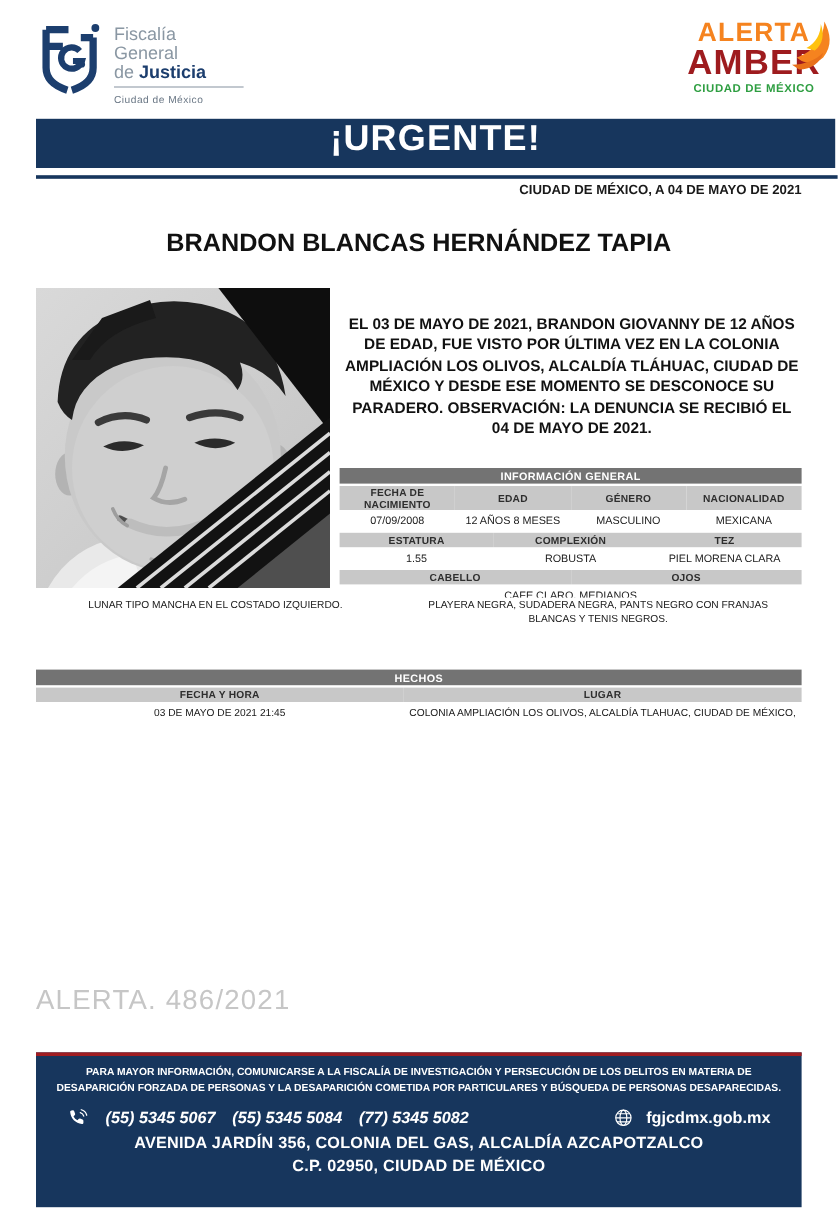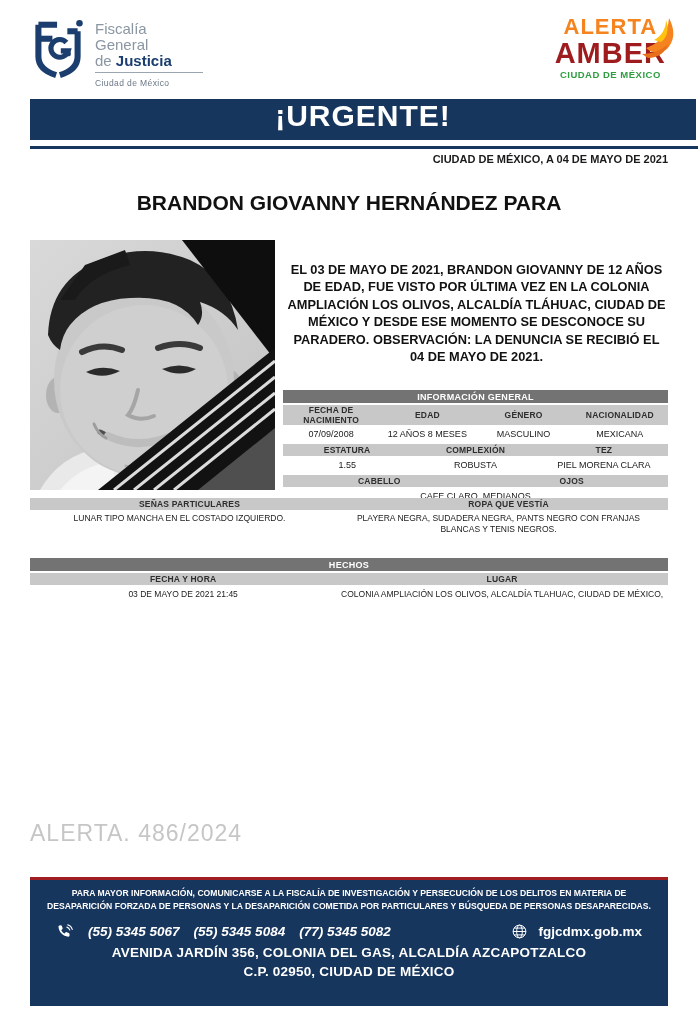--- a/index.html
+++ b/index.html
@@ -7,21 +7,21 @@
     position:relative;width:700px;height:1023px;background:#ffffff;overflow:hidden;
     font-family:"Liberation Sans", sans-serif;color:#1a1a1a;
   }
   
   .fgj-logo{position:absolute;left:30px;top:18px;display:flex;align-items:flex-start;}
   .fgj-emblem{width:56px;height:62px;margin-right:9px;}
   .fgj-text{padding-top:3px;line-height:16px;font-size:15px;color:#8a97a3;}
   .fgj-text .justicia{font-weight:bold;color:#1c3e6e;}
   .fgj-divider{width:108px;height:1px;background:#9aa5b0;margin:3px 0 2px 0;}
   .fgj-city{font-size:8.5px;color:#6b7886;letter-spacing:.4px;}
-  .amber-logo{position:absolute;right:34px;top:16px;text-align:center;line-height:1;}
+  .amber-logo{position:absolute;right:16px;top:16px;text-align:center;line-height:1;}
   .amber-l1{font-size:22px;font-weight:bold;color:#f5831f;letter-spacing:1px;}
   .amber-l2{font-size:29px;font-weight:bold;color:#9e1b1e;letter-spacing:1px;margin-top:1px;}
   .amber-l3{font-size:9.5px;font-weight:bold;color:#2e9e41;letter-spacing:.5px;margin-top:2px;}
   .amber-flame{position:absolute;right:-14px;top:-6px;}
   
   .banner{position:absolute;left:30px;top:99px;width:666px;height:41px;background:#17365d;
     display:flex;align-items:flex-start;justify-content:center;}
   .banner-title{color:#ffffff;font-size:30px;font-weight:bold;letter-spacing:1px;}
   .banner-rule{position:absolute;left:30px;top:146px;width:668px;height:3px;background:#17365d;}
   .dateline{position:absolute;right:32px;top:153px;font-size:11px;font-weight:bold;color:#1a1a1a;}
@@ -98,21 +98,21 @@
     <div class="amber-l3">CIUDAD DE MÉXICO</div>
   </div>
 
   <div class="banner">
     <span class="banner-title">¡URGENTE!</span>
   </div>
   <div class="banner-rule"></div>
 
   <div class="dateline">CIUDAD DE MÉXICO, A 04 DE MAYO DE 2021</div>
 
-  <div class="person-name">BRANDON GIOVANNY HERNÁNDEZ PARA</div>
+  <div class="person-name">BRANDON BLANCAS HERNÁNDEZ TAPIA</div>
 
   <svg class="photo" viewBox="0 0 245 250">
     <defs>
       <linearGradient id="bgph" x1="0" y1="0" x2="1" y2="1">
         <stop offset="0" stop-color="#d9d9d9"></stop>
           <stop offset="1" stop-color="#c3c3c3"></stop>
       </linearGradient>
     </defs>
     <rect width="245" height="250" fill="url(#bgph)"></rect>
 
@@ -183,43 +183,39 @@
     <div class="t-row labels">
       <div class="cell">CABELLO</div>
       <div class="cell">OJOS</div>
     </div>
     <div class="t-row values">
       <div class="cell">CAFE CLARO, MEDIANOS</div>
     </div>
   </div>
 
   <div class="wtable senas">
-    <div class="t-row labels">
-      <div class="cell">SEÑAS PARTICULARES</div>
-      <div class="cell">ROPA QUE VESTÍA</div>
-    </div>
     <div class="t-row values">
       <div class="cell" style="align-items:flex-start;font-size:8.5px;">LUNAR TIPO MANCHA EN EL COSTADO IZQUIERDO.</div>
       <div class="cell" style="align-items:flex-start;font-size:8.5px;padding:1px 24px;">PLAYERA NEGRA, SUDADERA NEGRA, PANTS NEGRO CON FRANJAS BLANCAS Y TENIS NEGROS.</div>
     </div>
   </div>
 
   <div class="wtable hechos">
     <div class="t-title">HECHOS</div>
     <div class="t-row labels">
       <div class="cell cell-date">FECHA Y HORA</div>
       <div class="cell cell-place">LUGAR</div>
     </div>
     <div class="t-row values">
       <div class="cell cell-date" style="font-size:8.5px;">03 DE MAYO DE 2021 21:45</div>
       <div class="cell cell-place" style="font-size:8.5px;">COLONIA AMPLIACIÓN LOS OLIVOS, ALCALDÍA TLAHUAC, CIUDAD DE MÉXICO,</div>
     </div>
   </div>
 
-  <div class="alert-number">ALERTA. 486/2024</div>
+  <div class="alert-number">ALERTA. 486/2021</div>
 
   <div class="footer">
     <div class="footer-info">PARA MAYOR INFORMACIÓN, COMUNICARSE A LA FISCALÍA DE INVESTIGACIÓN Y PERSECUCIÓN DE LOS DELITOS EN MATERIA DE DESAPARICIÓN FORZADA DE PERSONAS Y LA DESAPARICIÓN COMETIDA POR PARTICULARES Y BÚSQUEDA DE PERSONAS DESAPARECIDAS.</div>
     <div class="footer-contacts">
       <svg class="icon-svg" width="18" height="18" viewBox="0 0 24 24">
         <path fill="#ffffff" d="M6.4 3c.6 0 1.2.4 1.4 1l1 2.7c.2.6 0 1.3-.5 1.7l-1.3 1.1c.9 2 2.5 3.6 4.5 4.5l1.1-1.3c.4-.5 1.1-.7 1.7-.5l2.7 1c.6.2 1 .8 1 1.4v2.1c0 .9-.7 1.6-1.6 1.5C9.3 17.5 3.9 12.1 3.3 4.9 3.2 4 3.9 3.2 4.8 3.2z"></path>
         <path fill="none" stroke="#ffffff" stroke-width="1.4" stroke-linecap="round" d="M14.5 5.5c1.9.5 3.4 2 3.9 3.9 M15.6 2.4c3 .8 5.3 3.1 6.1 6.1"></path>
       </svg>
       <span class="phone-num">(55) 5345 5067</span>
       <span class="phone-num">(55) 5345 5084</span>

